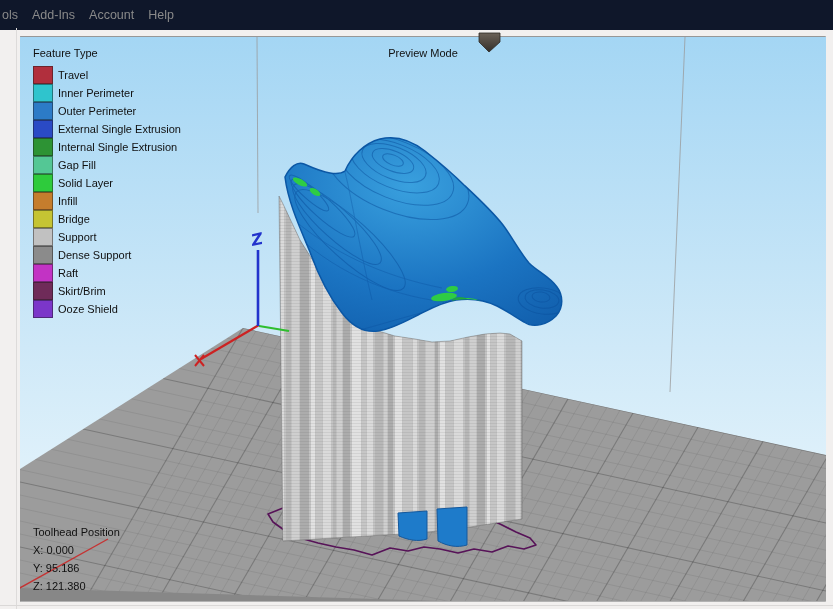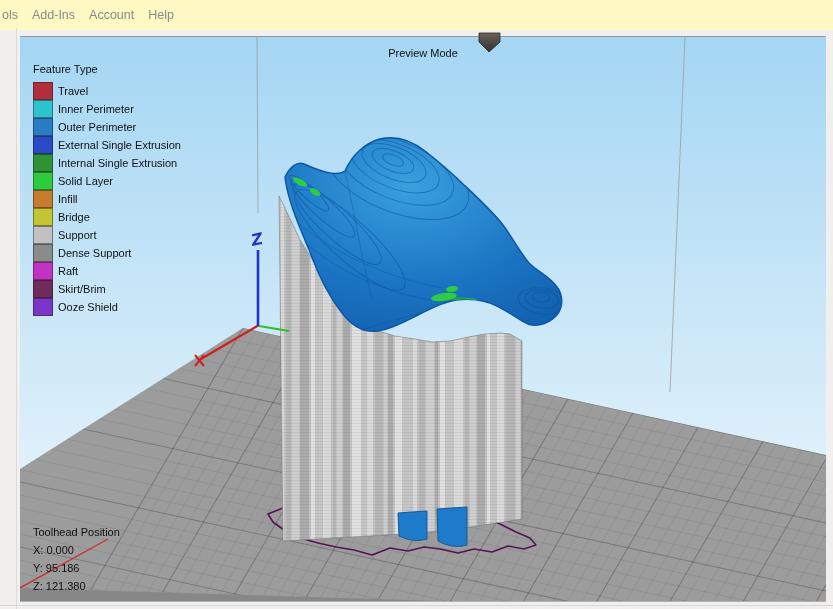--- a/index.html
+++ b/index.html
@@ -5,37 +5,37 @@
   html,body{margin:0;padding:0;}
   body{
     width:833px;height:609px;position:relative;overflow:hidden;
     background:#f2f0ef;
     font-family:"Liberation Sans","DejaVu Sans",sans-serif;
     -webkit-font-smoothing:antialiased;
   }
   
   .menubar{
     position:absolute;left:0;top:0;width:833px;height:30px;
-    background:#fef9c3;display:flex;align-items:center;gap:14px;
+    background:#0f172a;display:flex;align-items:center;gap:14px;
     padding-left:2px;box-sizing:border-box;
   }
   .menu-item{font-size:12.5px;color:#8a8a8a;cursor:default;white-space:nowrap;}
   .panel-divider-v{position:absolute;left:16px;top:28px;width:1px;height:581px;background:#dddbda;}
   .chrome-line-bottom{position:absolute;left:0;top:605px;width:833px;height:1px;background:#dad8d7;}
   
   .viewport{
     position:absolute;left:20px;top:36px;width:806px;height:566px;
     border-top:1px solid #979797;border-left:1px solid #a8a8a8;border-right:1px solid #c9c9c9;
     border-bottom:1px solid #b2b2b2;box-sizing:border-box;background:#cfe9f8;
   }
   .scene-svg{position:absolute;left:20px;top:37px;width:806px;height:564px;}
   .marker-svg{position:absolute;left:474px;top:31px;width:32px;height:26px;}
   
   .legend{position:absolute;left:33px;top:47px;}
-  .legend-title{font-size:11px;color:#101010;margin-bottom:7px;margin-top:16px;}
+  .legend-title{font-size:11px;color:#101010;margin-bottom:7px;}
   .legend-row{height:18px;display:flex;align-items:center;}
   .legend-swatch{
     width:20px;height:18px;box-sizing:border-box;flex:0 0 20px;
     border:1px solid rgba(25,25,25,0.45);
   }
   .legend-label{font-size:11px;color:#101010;margin-left:5px;white-space:nowrap;}
   .preview-label{
     position:absolute;left:323px;top:47px;width:200px;text-align:center;
     font-size:11px;color:#101010;
   }
@@ -291,20 +291,24 @@
       </div>
       <div class="legend-row">
         <div class="legend-swatch" style="background: rgb(42, 74, 197);"></div>
         <div class="legend-label">External Single Extrusion</div>
       </div>
       <div class="legend-row">
         <div class="legend-swatch" style="background: rgb(45, 147, 52);"></div>
         <div class="legend-label">Internal Single Extrusion</div>
       </div>
       <div class="legend-row">
+        <div class="legend-swatch" style="background: rgb(84, 199, 149);"></div>
+        <div class="legend-label">Gap Fill</div>
+      </div>
+      <div class="legend-row">
         <div class="legend-swatch" style="background: rgb(46, 203, 60);"></div>
         <div class="legend-label">Solid Layer</div>
       </div>
       <div class="legend-row">
         <div class="legend-swatch" style="background: rgb(197, 125, 45);"></div>
         <div class="legend-label">Infill</div>
       </div>
       <div class="legend-row">
         <div class="legend-swatch" style="background: rgb(197, 196, 51);"></div>
         <div class="legend-label">Bridge</div>

